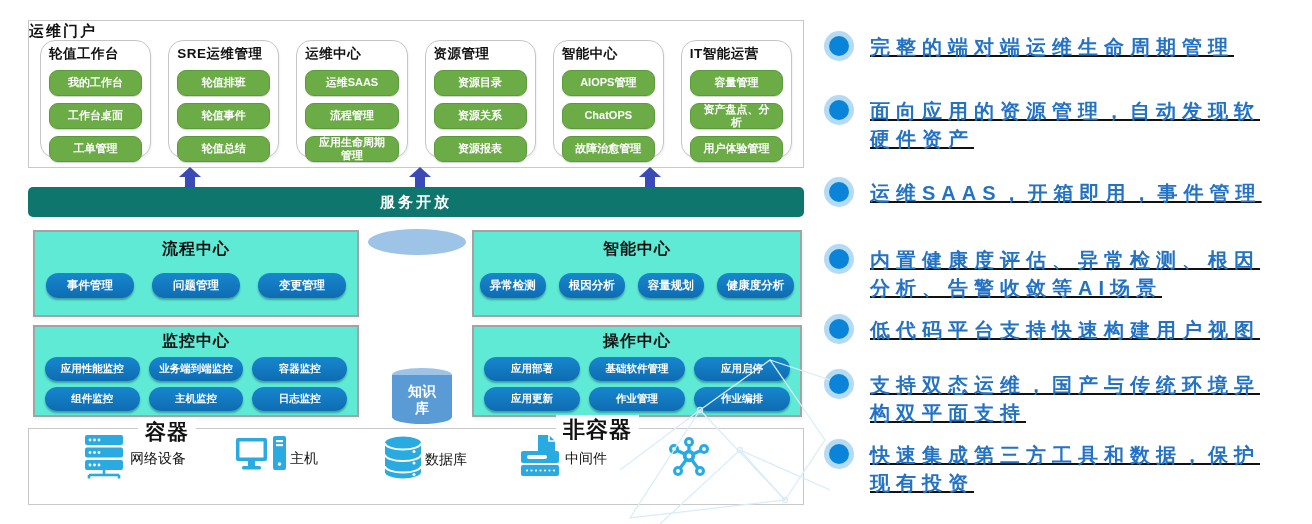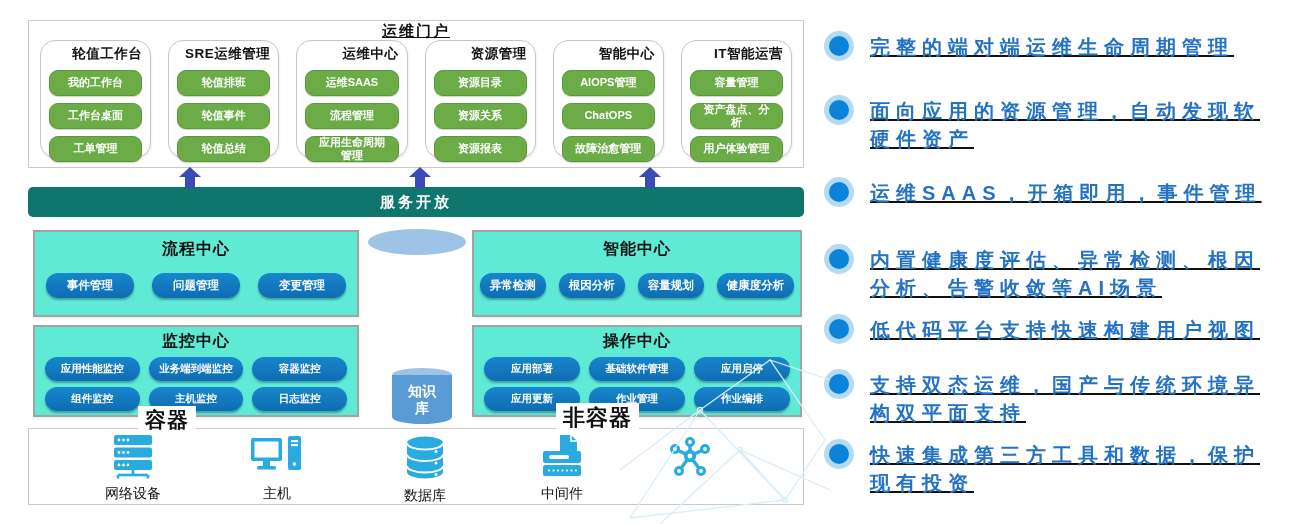--- a/index.html
+++ b/index.html
@@ -4,25 +4,25 @@
 <style>
   html,body{margin:0;padding:0;background:#fff;}
   .canvas{position:relative;width:1312px;height:524px;background:#fff;overflow:hidden;
           font-family:"Liberation Sans","DejaVu Sans",sans-serif;color:#111;}
 
   
   .deco{position:absolute;left:620px;top:350px;width:210px;height:174px;z-index:9;pointer-events:none;}
 
   
   .portal{position:absolute;left:28px;top:20px;width:776px;height:148px;border:1px solid #c9c9c9;background:#fff;box-sizing:border-box;}
-  .portal-title{position:absolute;top:1px;left:0;right:0;text-align:center;font-size:15px;font-weight:bold;letter-spacing:2px;text-decoration:underline;}
+  .portal-title{position:absolute;top:1px;left:0;right:0;font-size:15px;font-weight:bold;letter-spacing:2px;}
   .pcols{position:absolute;top:19px;left:11px;right:11px;display:flex;gap:17px;}
   .pcol{flex:1;height:118px;border:1px solid #c5c5c5;border-radius:15px;background:#fff;padding:3px 8px;box-sizing:border-box;
         display:flex;flex-direction:column;box-shadow:1px 2px 2px rgba(0,0,0,.05);}
-  .pcol-h{text-align:right;font-size:13.5px;font-weight:bold;margin:1px 0 3px;white-space:nowrap;letter-spacing:.5px;}
+  .pcol-h{text-align:left;font-size:13.5px;font-weight:bold;margin:1px 0 3px;white-space:nowrap;letter-spacing:.5px;}
   .gbtn{background:#6cac47;border:1px solid #5b9a3a;border-radius:9px;color:#fff;font-size:11px;font-weight:bold;
         display:flex;align-items:center;justify-content:center;text-align:center;min-height:22px;margin:3.5px 0;
         padding:1px 9px;line-height:1.15;box-shadow:0 1px 1px rgba(0,0,0,.18);}
 
   
   .arrow{position:absolute;top:167px;width:22px;z-index:3;}
   .arrow .head{width:0;height:0;border-left:11px solid transparent;border-right:11px solid transparent;border-bottom:10px solid #3a4bb8;}
   .arrow .shaft{width:10px;height:11px;background:#3a4bb8;margin:0 auto;}
   .svc{position:absolute;left:28px;top:187px;width:776px;height:30px;background:#0f766e;border-radius:5px;color:#fff;
        font-size:15px;font-weight:bold;display:flex;align-items:center;justify-content:center;letter-spacing:3px;}
@@ -52,23 +52,23 @@
              text-align:center;color:#fff;font-weight:bold;}
   #cyl-cmdb{left:368px;top:229px;width:98px;height:127px;}
   #cyl-cmdb .top{height:26px;}
   #cyl-cmdb .body{top:13px;bottom:0;border-radius:0 0 49px 49px/0 0 13px 13px;font-size:17px;padding:0 11px;line-height:1.3;letter-spacing:1px;}
   #cyl-kb{left:392px;top:368px;width:60px;height:56px;}
   #cyl-kb .top{height:14px;}
   #cyl-kb .body{top:7px;bottom:0;border-radius:0 0 30px 30px/0 0 7px 7px;font-size:14px;padding:0 14px;line-height:1.2;}
 
   
   .bottom-box{position:absolute;left:28px;top:428px;width:776px;height:77px;border:1px solid #c9c9c9;background:#fff;box-sizing:border-box;}
-  .infra{position:absolute;top:435px;transform:translateX(-50%);display:flex;flex-direction:column;align-items:center;gap:2px;z-index:4;}
+  .infra{position:absolute;top:435px;transform:translateX(-50%);display:flex;flex-direction:row;align-items:center;gap:2px;z-index:4;}
   .infra .ilbl{font-size:14px;color:#111;white-space:nowrap;}
-  .big-label{position:absolute;font-weight:bold;color:#111;background:#fff;padding:0 7px;z-index:5;letter-spacing:1px;}
+  .big-label{position:absolute;font-weight:bold;color:#111;background:#fff;padding:0 7px;z-index:5;letter-spacing:1px;margin-top:12px;}
   #lbl-container{left:138px;top:406px;font-size:21px;}
   #lbl-noncontainer{left:556px;top:403px;font-size:22px;}
 
   
   .feature{position:absolute;left:824px;width:478px;display:flex;gap:16px;align-items:flex-start;text-decoration:underline;}
   .dot{flex:0 0 30px;height:30px;border-radius:50%;background:#b5daf3;position:relative;margin-top:-2px;}
   .dot::after{content:"";position:absolute;inset:5px;border-radius:50%;background:#0a84d8;}
   .ftxt{font-size:20px;font-weight:bold;color:#2472c4;letter-spacing:6px;line-height:28px;width:412px;}
 </style>
 </head>

